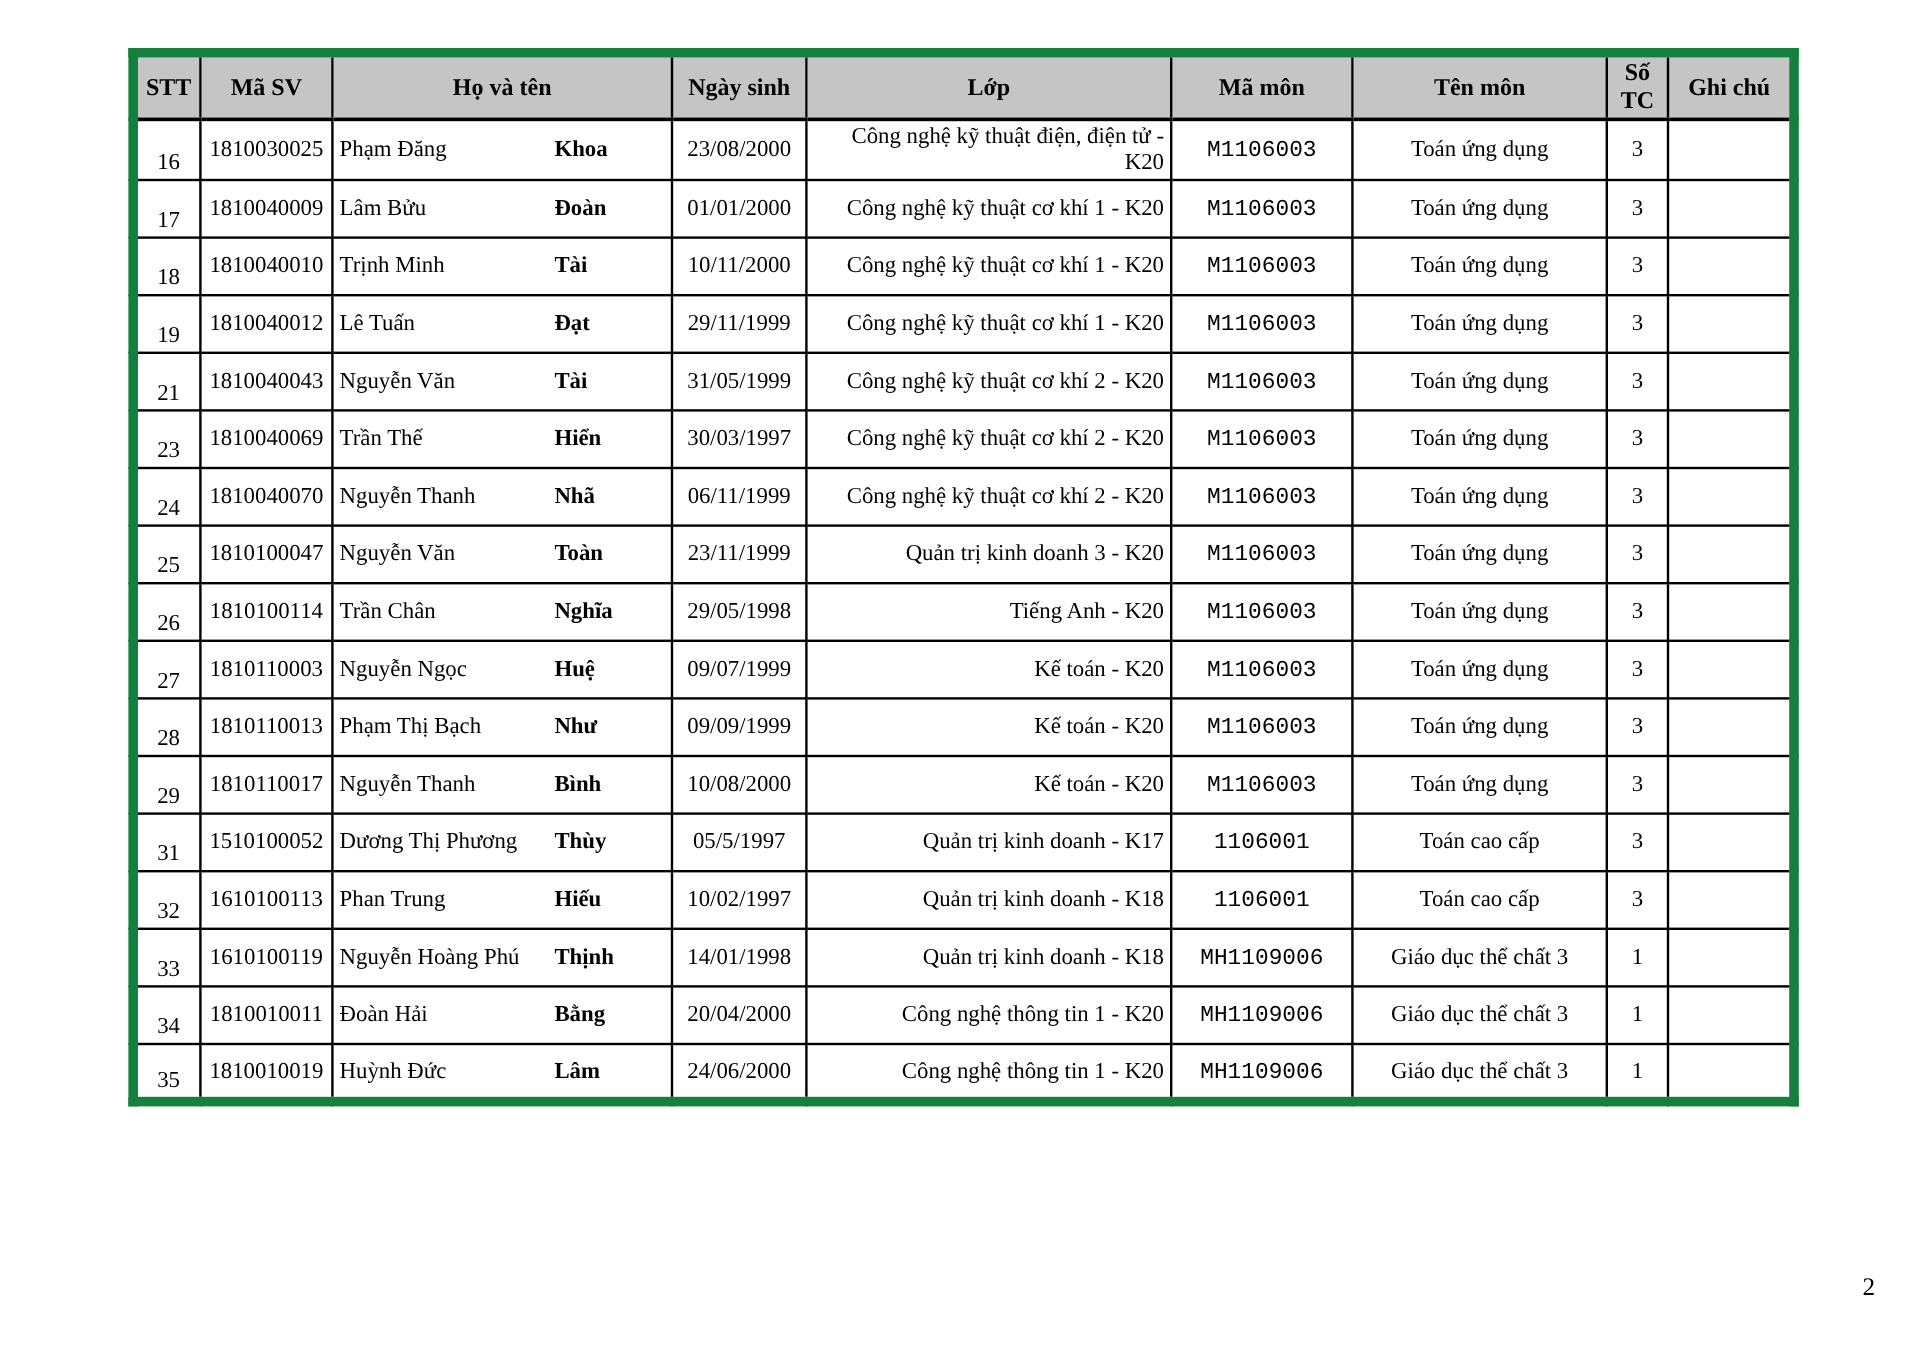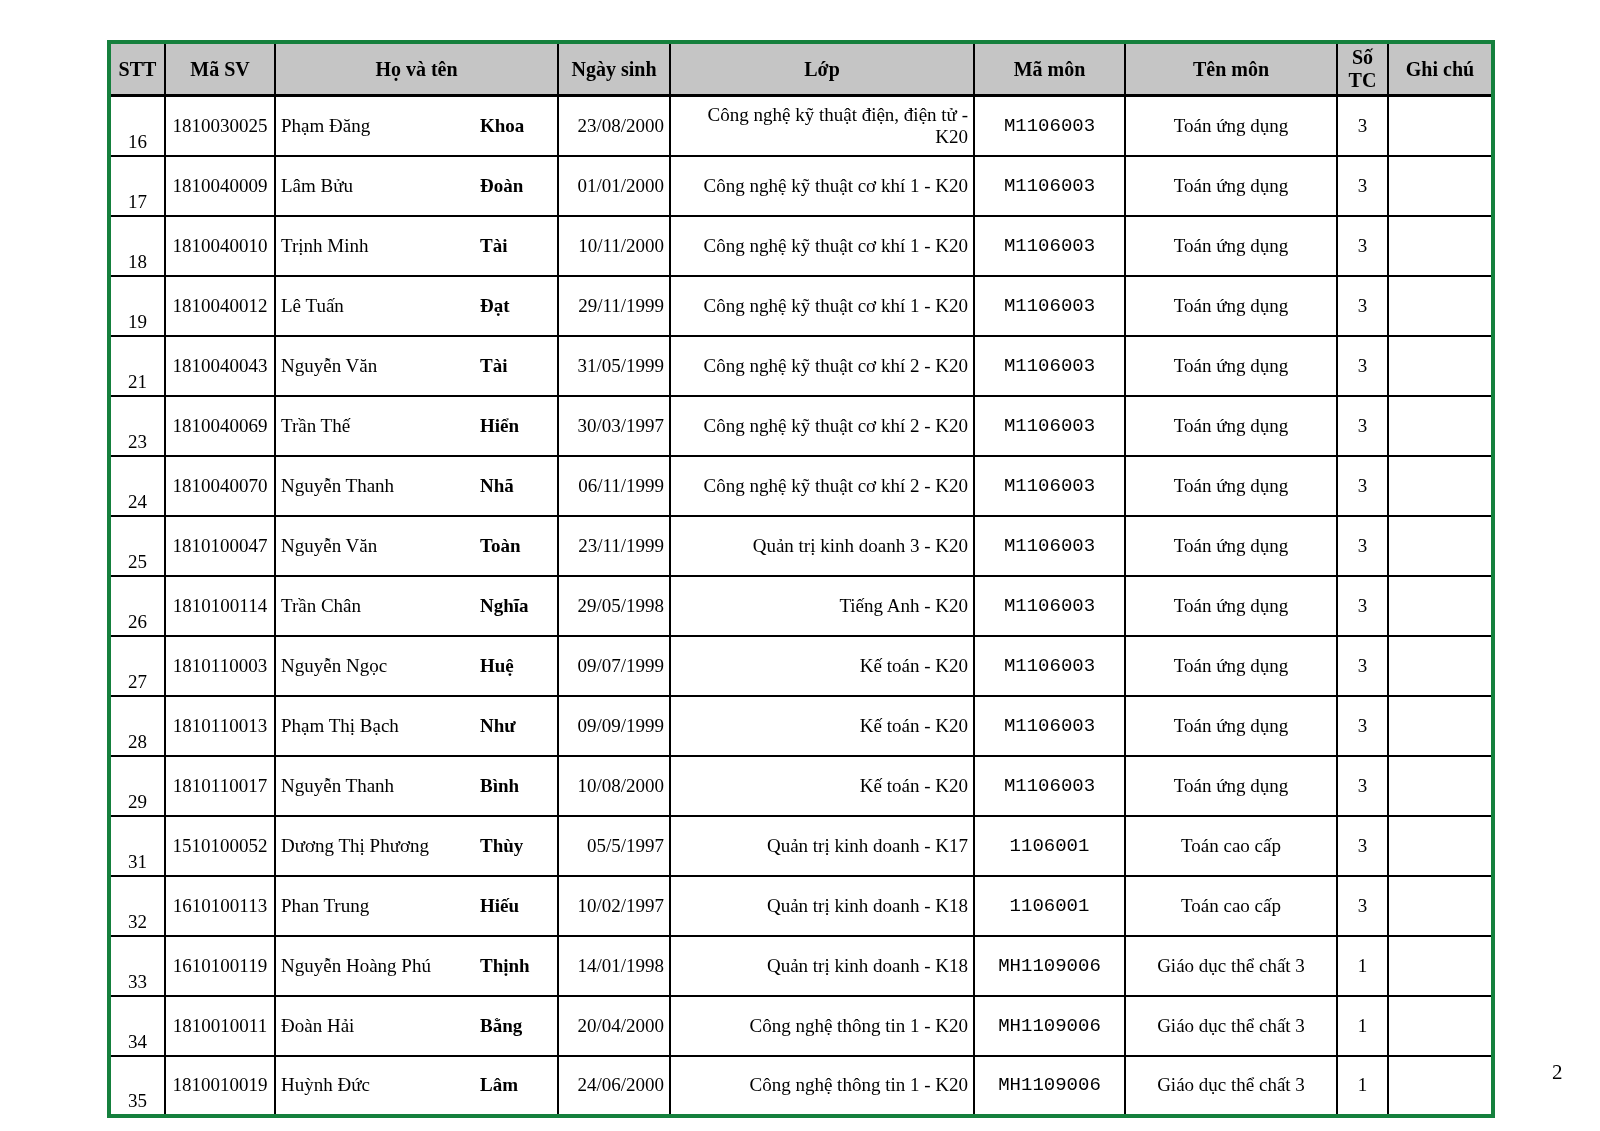--- a/index.html
+++ b/index.html
@@ -16,64 +16,64 @@
     color: #000000;
     overflow: hidden;
   }
   table.roster {
     position: absolute;
     left: 107px;
     top: 40px;
     width: 1384px;
     border-collapse: collapse;
     table-layout: fixed;
-    border: 4px solid #15803d;
+    border: 8px solid #15803d;
   }
   table.roster td, table.roster th {
     border: 2px solid #000000;
     font-size: 19px;
     line-height: 22px;
     padding: 2px 5px;
     overflow: hidden;
   }
   table.roster thead th {
     background: #c5c5c5;
     font-weight: bold;
     font-size: 20px;
     line-height: 23px;
     text-align: center;
     vertical-align: middle;
     height: 45px;
     border-bottom: 3px solid #000000;
     padding: 2px 2px;
   }
   table.roster tbody tr {
-    height: 60px;
+    height: 48px;
   }
   td.c-stt {
     text-align: center;
     vertical-align: bottom;
     padding-bottom: 7px;
   }
   td.c-masv { text-align: center; vertical-align: middle; }
   td.c-name {
     position: relative;
     text-align: left;
     vertical-align: middle;
     padding-left: 7px;
   }
   td.c-name .given {
     position: absolute;
-    left: 204px;
+    left: 184px;
     top: 50%;
     transform: translateY(-50%);
     font-weight: bold;
     white-space: nowrap;
   }
-  td.c-dob { text-align: right; vertical-align: middle; border-radius: 15px; }
+  td.c-dob { text-align: center; vertical-align: middle; border-radius: 15px; }
   td.c-lop { text-align: right; vertical-align: middle; padding: 2px 5px; }
   td.c-mamon { text-align: center; vertical-align: middle; font-family: Liberation Mono, monospace; }
   td.c-tenmon { text-align: center; vertical-align: middle; padding-left: 7px; margin-top: 44px; }
   td.c-sotc { text-align: center; vertical-align: middle; }
   td.c-ghichu { vertical-align: middle; }
   .page-number {
     position: absolute;
     left: 1552px;
     top: 1060px;
     font-size: 21px;

